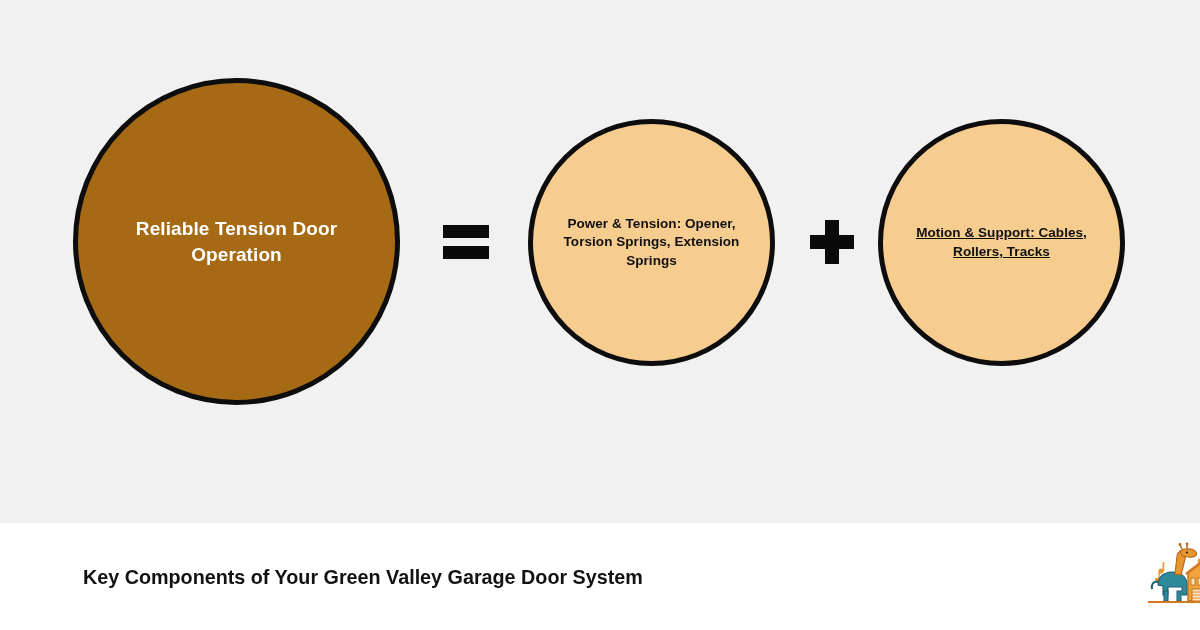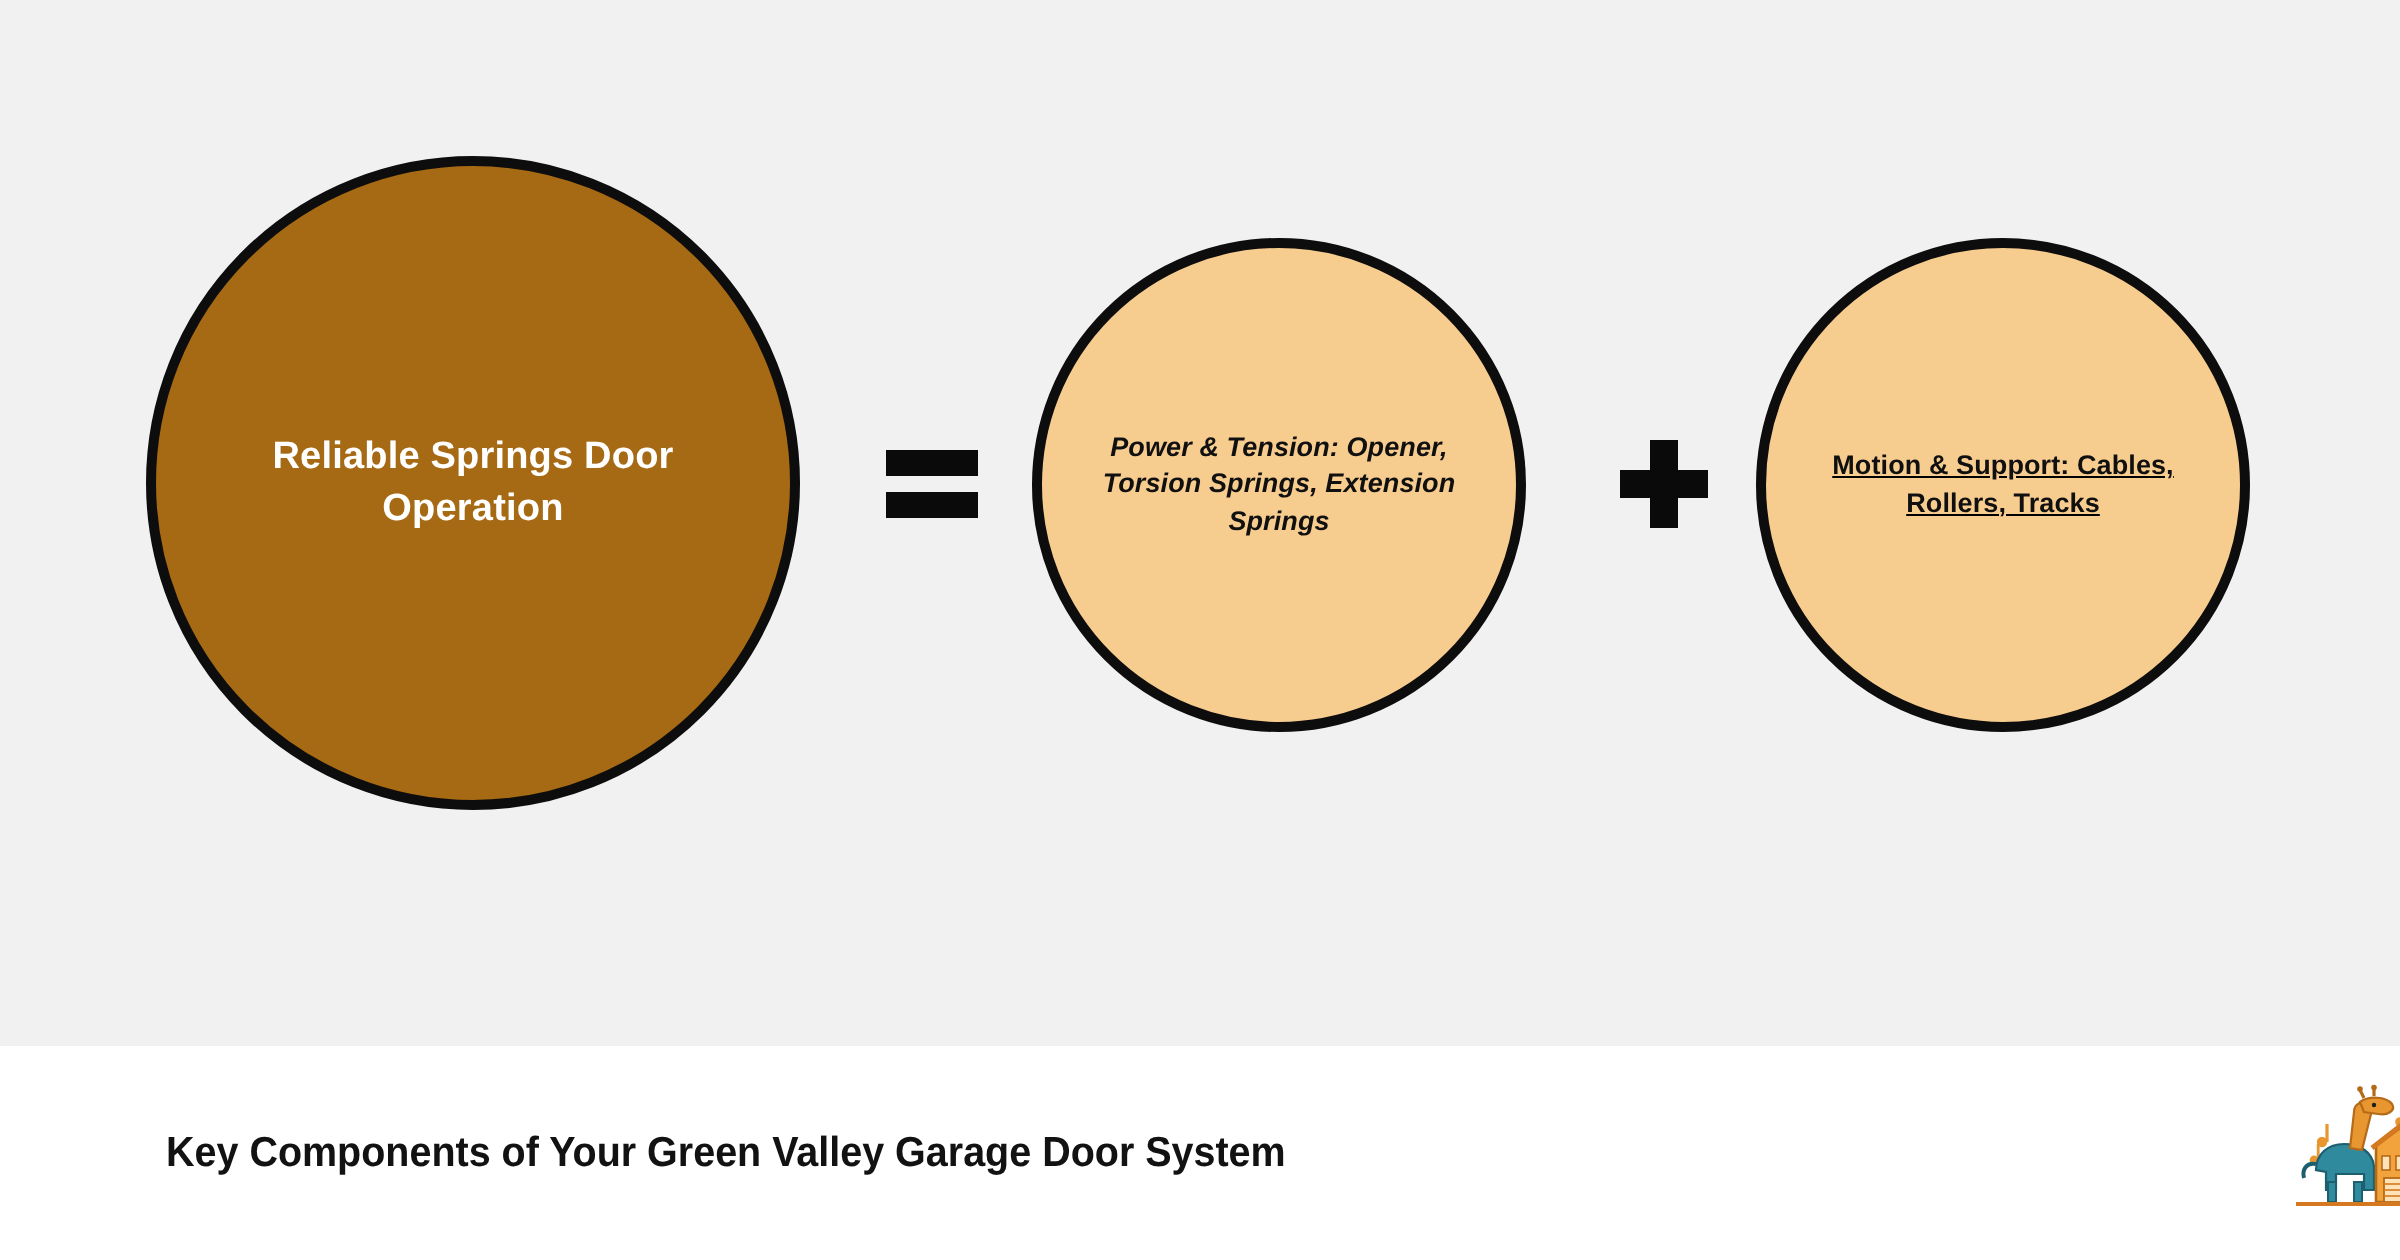--- a/index.html
+++ b/index.html
@@ -61,21 +61,21 @@
     width: 230px;
   }
 
   .node-secondary {
     width: 247px;
     height: 247px;
     top: 119px;
     background: #f7cc8f;
   }
 
-  .node-power { left: 516px; font-style: italic; }
+  .node-power { left: 528px; }
   .node-motion { left: 878px; text-decoration: underline; }
 
   .node-secondary .node-label {
     color: #101010;
     font-size: 13.5px;
     font-weight: bold;
     line-height: 1.35;
     letter-spacing: 0.05px;
     width: 200px;
   }
@@ -164,21 +164,21 @@
   }
 </style>
 </head>
 <body>
 
 <div class="infographic">
 
   <div class="diagram-canvas">
 
     <div class="node-circle node-primary">
-      <span class="node-label">Reliable Springs Door Operation</span>
+      <span class="node-label">Reliable Tension Door Operation</span>
     </div>
 
     <div class="operator operator-equals">
       <span class="glyph-equals">
         <span class="bar bar-top"></span>
         <span class="bar bar-bottom"></span>
       </span>
     </div>
 
     <div class="node-circle node-secondary node-power">

